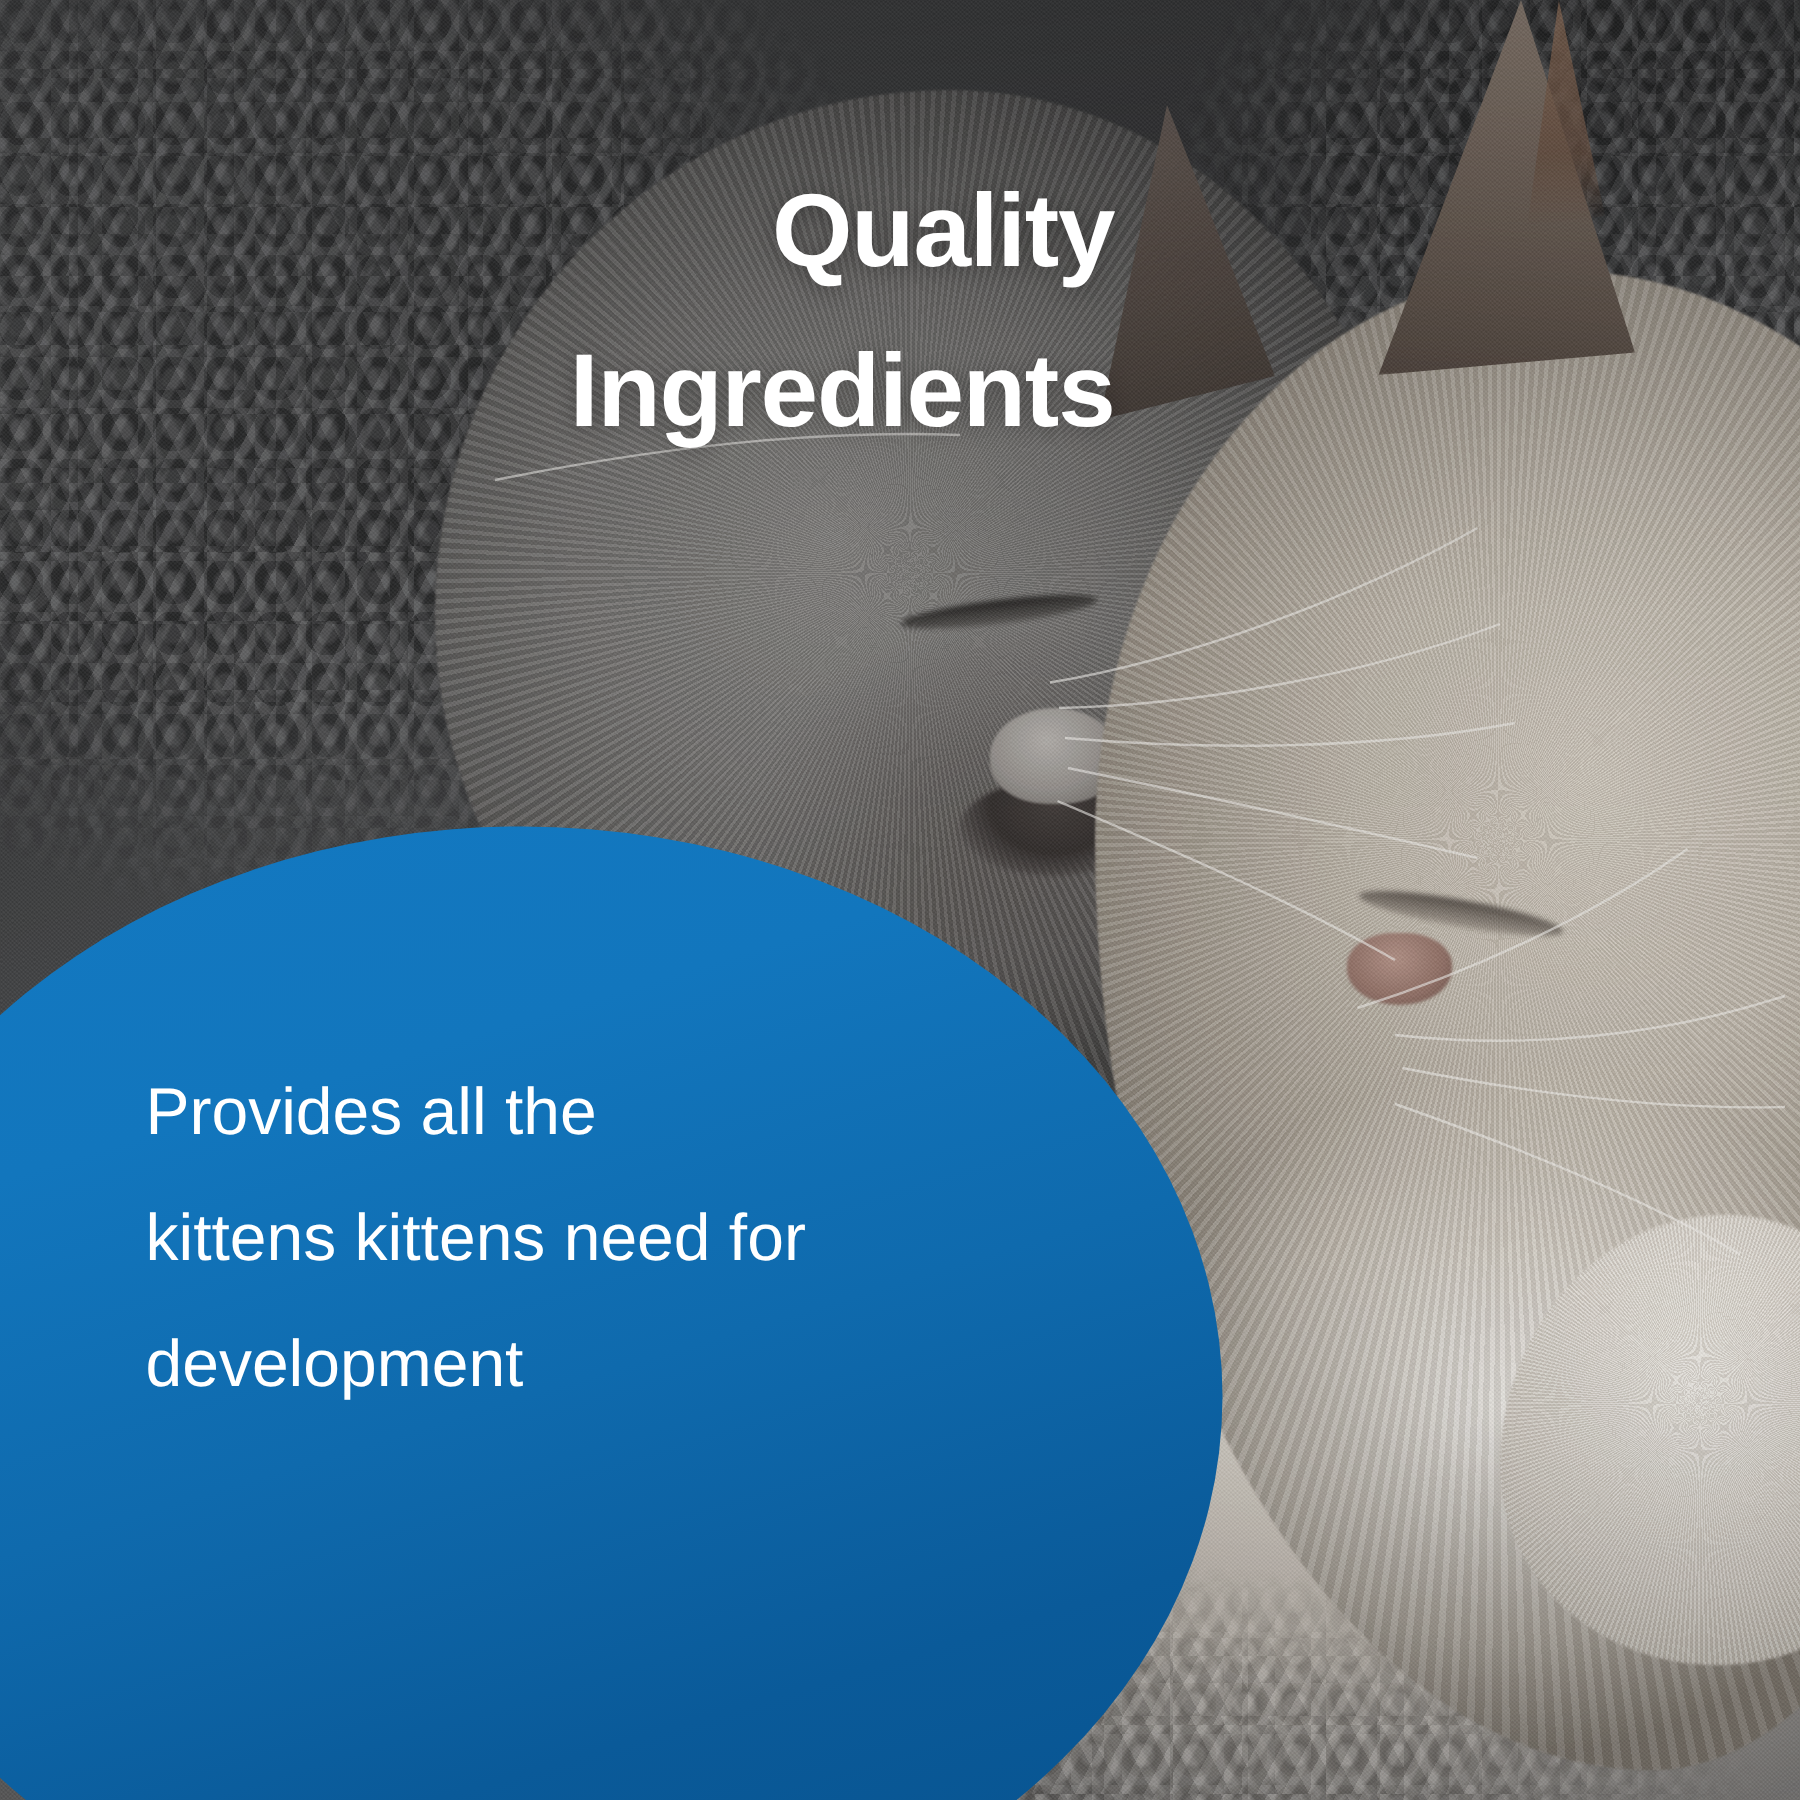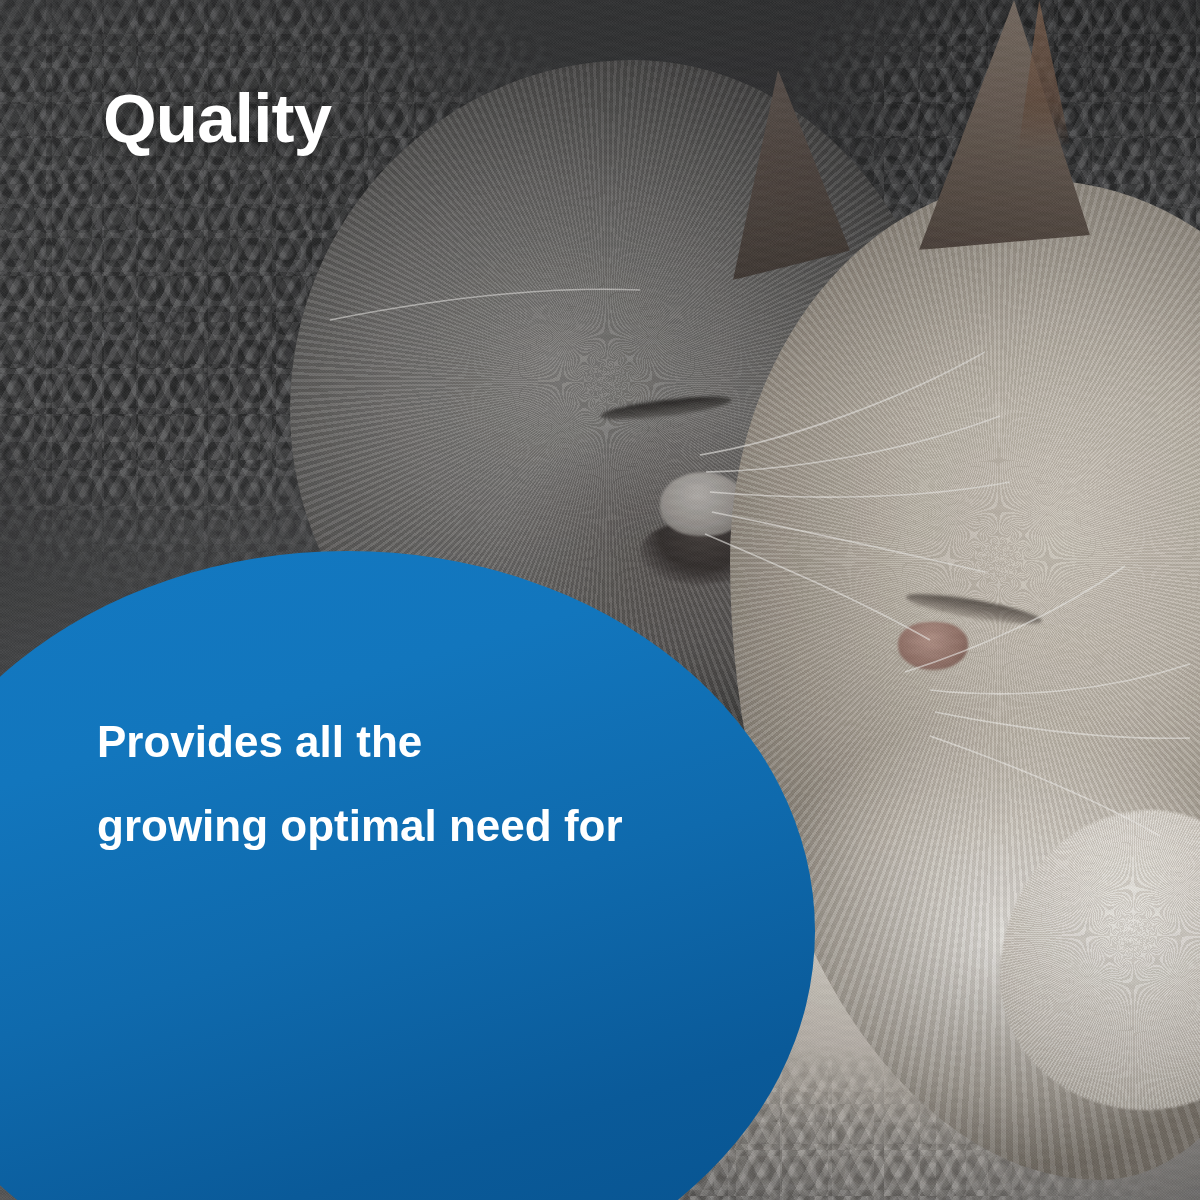--- a/index.html
+++ b/index.html
@@ -209,43 +209,44 @@
     width: 935px;
     height: 760px;
     border-radius: 50%;
     background: linear-gradient(163deg, #1379c2 0%, #1276bd 26%, #0f6aad 50%, #0a5a99 74%, #07518c 100%);
   }
 
   
   .headline {
     position: absolute;
     left: 103px;
-    top: 65px;
+    top: 100px;
     width: 640px;
     font-size: 69px;
     line-height: 107px;
     font-weight: 700;
     letter-spacing: -0.8px;
     color: #ffffff;
     text-shadow: 0 2px 14px rgba(0,0,0,0.30);
+    text-align: right;
   }
   .headline .hl-line { display: block; white-space: nowrap; }
 
   .body-copy {
     position: absolute;
     left: 97px;
     top: 700px;
     width: 640px;
     font-size: 44px;
     line-height: 84px;
     font-weight: 400;
     color: #ffffff;
     letter-spacing: 0px;
   }
-  .body-copy .bc-line { display: block; white-space: nowrap; font-weight: bold; }
+  .body-copy .bc-line { display: block; white-space: nowrap; }
 </style>
 </head>
 <body>
 
 <div id="canvas">
 
   <div class="photo">
     <div class="photo-base"></div>
     <div class="knit"></div>
 
@@ -280,20 +281,22 @@
 
     <div class="photo-desat"></div>
     <div class="photo-grade"></div>
     <div class="photo-grain"></div>
   </div>
 
   <div class="blue-blob"></div>
 
   <div class="headline">
     <span class="hl-line">Quality</span>
+    <span class="hl-line">Ingredients</span>
   </div>
 
   <div class="body-copy">
     <span class="bc-line">Provides all the</span>
-    <span class="bc-line">growing optimal need for</span>
+    <span class="bc-line">kittens kittens need for</span>
+    <span class="bc-line">development</span>
   </div>
 
 </div>
 
 </body></html>

